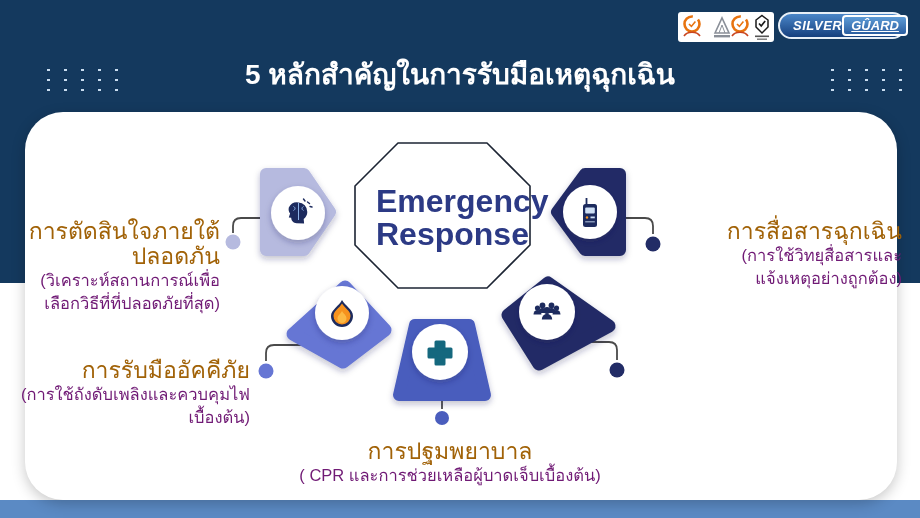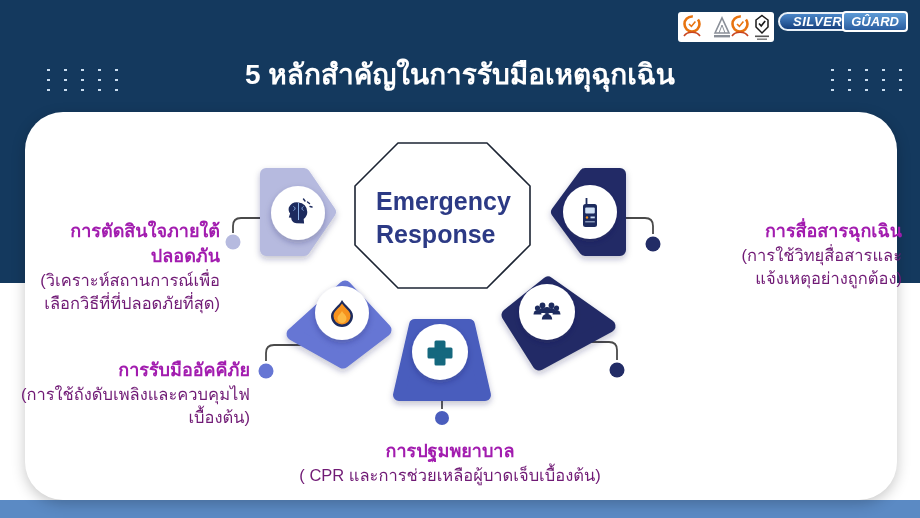--- a/index.html
+++ b/index.html
@@ -9,34 +9,34 @@
   .footer-band{position:absolute;left:0;top:500px;width:920px;height:18px;background:#5b8ac4;}
   .dots{position:absolute;width:84px;height:26px;
         background-image:radial-gradient(#c9ddf0 1.6px,rgba(0,0,0,0) 1.9px);
         background-size:17px 10px;background-position:0 0;}
   .dots-left{left:40px;top:65px;}
   .dots-right{left:824px;top:65px;}
   .title{position:absolute;left:0;top:47px;width:920px;text-align:center;color:#ffffff;
          font-size:28px;font-weight:700;line-height:56px;}
   .cert-strip{position:absolute;left:678px;top:12px;width:96px;height:30px;background:#ffffff;
               border-radius:3px;}
-  .sg-logo{position:absolute;left:778px;top:12px;width:128px;height:19px;border-radius:15px;
+  .sg-logo{position:absolute;left:778px;top:12px;width:128px;height:27px;border-radius:15px;
            background:linear-gradient(180deg,#4a86c8,#16407e);border:2px solid #e8f0f8;
            box-sizing:border-box;display:flex;align-items:center;font-style:italic;font-weight:700;}
   .sg-silver{color:#ffffff;font-size:13px;letter-spacing:.5px;padding-left:13px;}
   .sg-guard{margin-left:auto;margin-right:2px;border:2px solid #ffffff;border-radius:4px;
             padding:0 7px;color:#ffffff;font-size:13px;line-height:17px;
-            background:linear-gradient(180deg,#5d9bd6,#2b5ea0);}
+            background:linear-gradient(180deg,#5d9bd6,#2b5ea0);text-decoration:underline;}
   .card{position:absolute;left:25px;top:112px;width:872px;height:388px;background:#ffffff;
         border-radius:38px;box-shadow:0 4px 14px rgba(0,0,0,0.22);}
   .diagram{position:absolute;left:25px;top:115px;width:872px;height:385px;}
-  .er{position:absolute;left:376px;top:185px;width:160px;font-size:25px;font-weight:700;
+  .er{position:absolute;left:376px;top:185px;width:160px;font-size:32px;font-weight:700;
       color:#2c3a85;line-height:33px;}
   .label{position:absolute;}
-  .label .lb{font-size:18px;line-height:25px;font-weight:700;color:#a21caf;}
+  .label .lb{font-size:23px;line-height:25px;font-weight:400;color:#a16207;}
   .label .ld{font-size:16.5px;line-height:23px;color:#701a75;}
   .tl{left:18px;top:219px;width:202px;text-align:right;}
   .tr{left:674px;top:219px;width:228px;text-align:right;}
   .bl{left:18px;top:358px;width:232px;text-align:right;}
   .br{left:638px;top:356px;width:278px;text-align:left;}
   .bc{left:268px;top:439px;width:364px;text-align:center;}
 </style>
 </head>
 <body>
 

